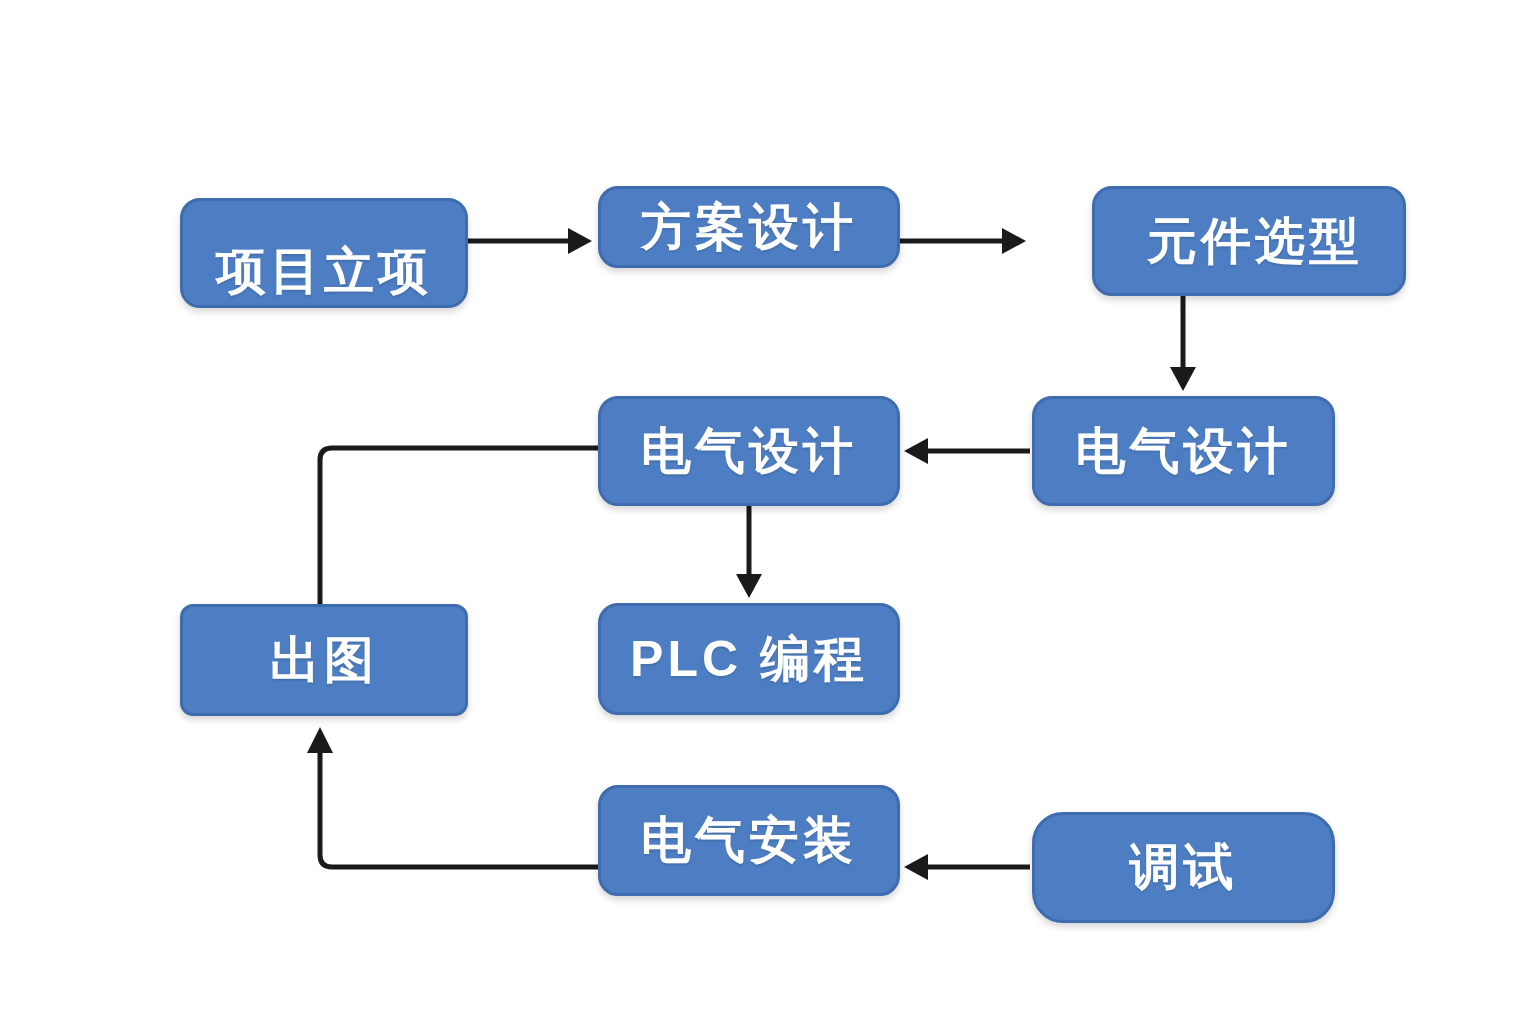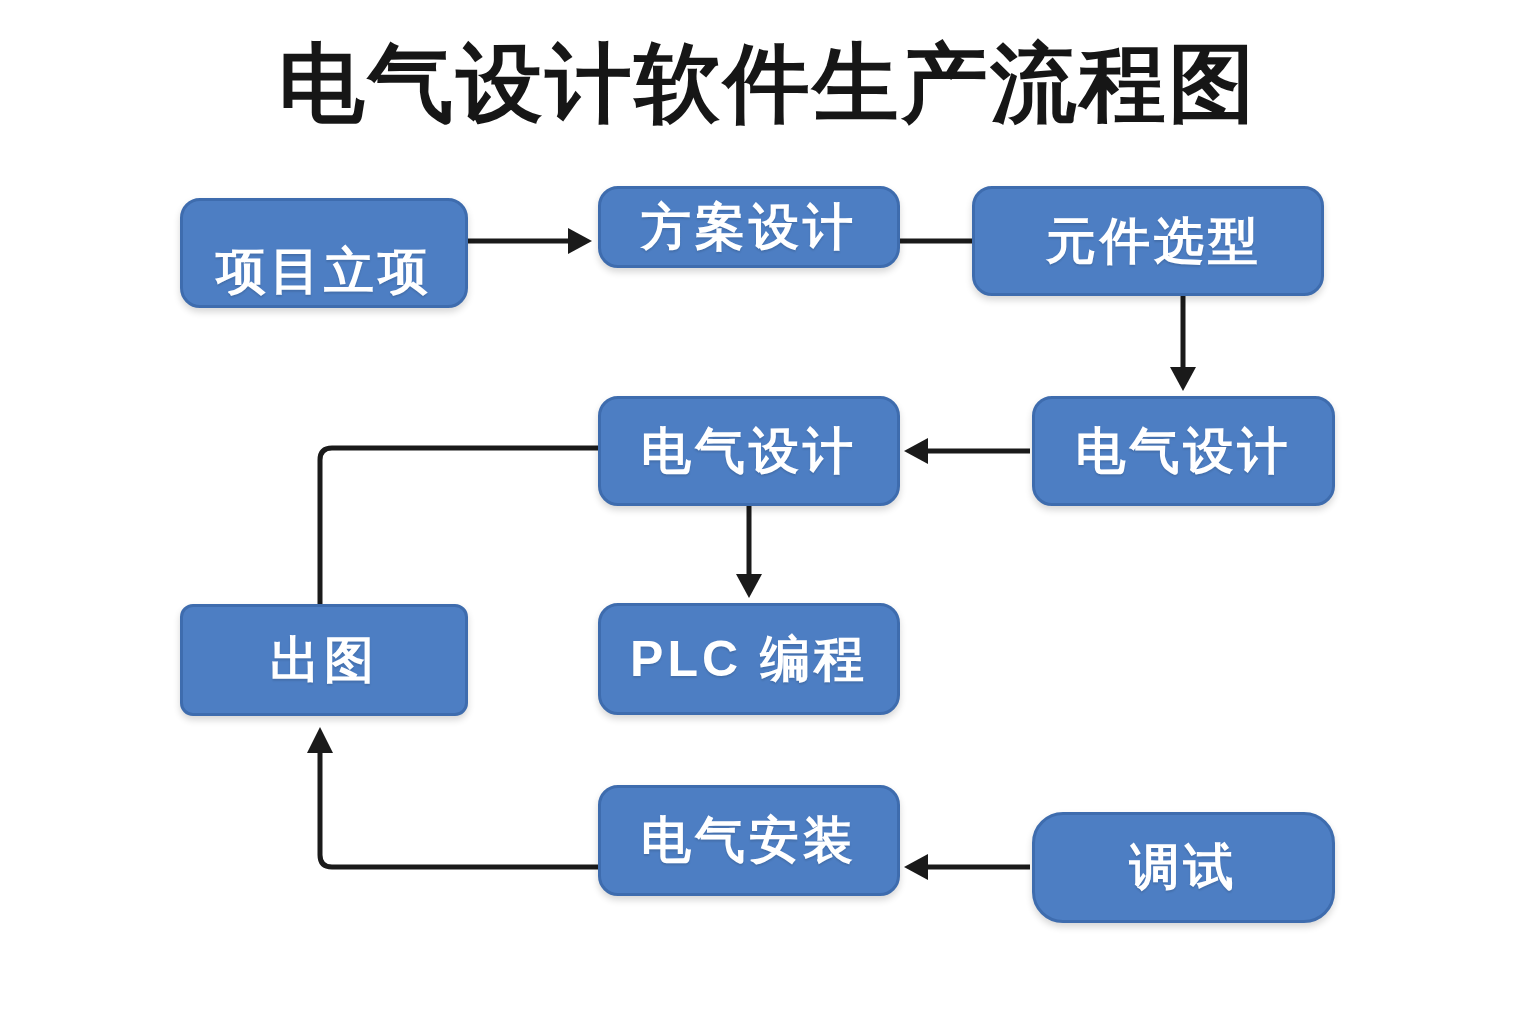--- a/index.html
+++ b/index.html
@@ -67,21 +67,20 @@
   svg.connectors .head {
     fill: #1a1a1a;
     stroke: none;
   }
 </style>
 </head>
 <body>
 
 <div class="canvas">
 
-  <h1 class="title">电气设计软件生产流程图</h1>
 
   <svg class="connectors" viewBox="0 0 1536 1024" aria-hidden="true">
 
     <g>
       <line class="wire" x1="468" y1="241" x2="570" y2="241"></line>
       <polygon class="head" points="592,241 568,228 568,254"></polygon>
     </g>
 
     <g>
       <line class="wire" x1="900" y1="241" x2="1004" y2="241"></line>
@@ -119,21 +118,21 @@
   </svg>
 
   <div class="node" style="left:180px; top:198px; width:288px; height:110px;align-items:flex-end;">
     <span class="node-label">项目立项</span>
   </div>
 
   <div class="node" style="left:598px; top:186px; width:302px; height:82px;">
     <span class="node-label">方案设计</span>
   </div>
 
-  <div class="node" style="left:972px; top:186px; width:352px; height:110px;padding-left:12px;">
+  <div class="node" style="left:1092px; top:186px; width:314px; height:110px;padding-left:12px;">
     <span class="node-label">元件选型</span>
   </div>
 
   <div class="node" style="left:1032px; top:396px; width:303px; height:110px;">
     <span class="node-label">电气设计</span>
   </div>
 
   <div class="node" style="left:598px; top:396px; width:302px; height:110px;">
     <span class="node-label">电气设计</span>
   </div>

